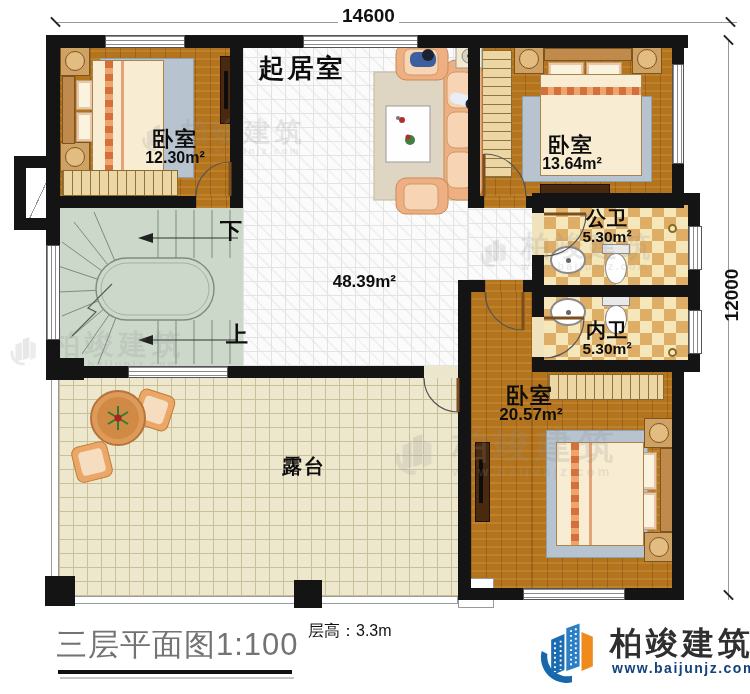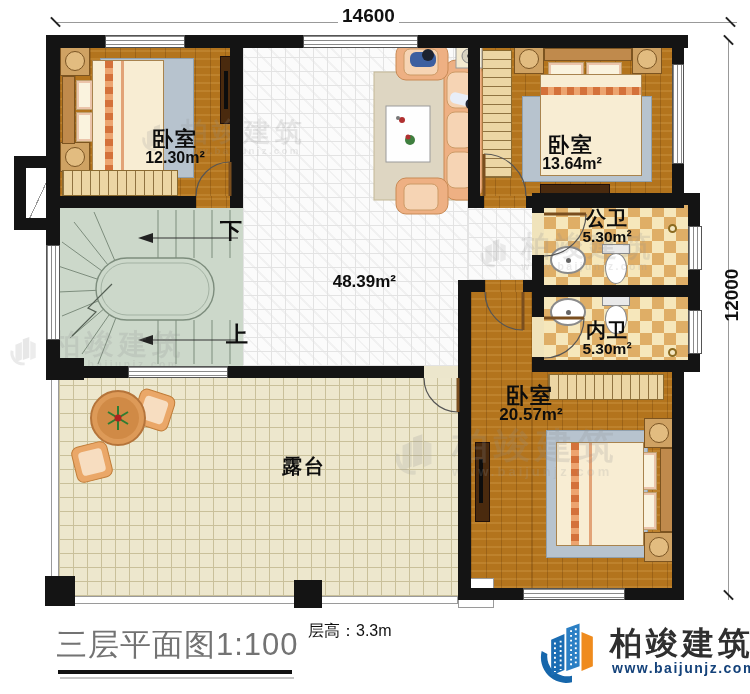--- a/index.html
+++ b/index.html
@@ -341,20 +341,21 @@
       <path d="M544 214 L586 214" stroke="#7a4e1e" stroke-width="3"></path>
       <path d="M584 318 A40 40 0 0 1 544 358" stroke="#555" stroke-width="1.2"></path>
       <path d="M544 318 L584 318" stroke="#7a4e1e" stroke-width="3"></path>
       <path d="M485 292 A38 38 0 0 0 523 330" stroke="#555" stroke-width="1.2"></path>
       <path d="M523 292 L523 330" stroke="#7a4e1e" stroke-width="3"></path>
       <path d="M424 378 A34 34 0 0 0 458 412" stroke="#555" stroke-width="1.2"></path>
       <path d="M458 378 L458 412" stroke="#7a4e1e" stroke-width="3"></path>
     </g>
   </svg>
 
+  <div class="lbl" style="left:252px;top:55px;width:100px;font-size:26px;letter-spacing:3px;">起居室</div>
   <div class="lbl" style="left:316px;top:273px;width:80px;font-size:17px;text-align:right;">48.39m²</div>
   <div class="lbl" style="left:132px;top:128px;width:86px;font-size:21px;letter-spacing:2px;">卧室</div>
   <div class="lbl" style="left:122px;top:150px;width:106px;font-size:16px;">12.30m²</div>
   <div class="lbl" style="left:536px;top:134px;width:70px;font-size:21px;letter-spacing:2px;">卧室</div>
   <div class="lbl" style="left:527px;top:156px;width:90px;font-size:16px;">13.64m²</div>
   <div class="lbl" style="left:578px;top:208px;width:58px;font-size:20px;letter-spacing:1px;">公卫</div>
   <div class="lbl" style="left:572px;top:229px;width:70px;font-size:15.5px;">5.30m²</div>
   <div class="lbl" style="left:578px;top:320px;width:58px;font-size:20px;letter-spacing:1px;">内卫</div>
   <div class="lbl" style="left:572px;top:341px;width:70px;font-size:15.5px;">5.30m²</div>
   <div class="lbl" style="left:498px;top:384px;width:64px;font-size:22px;letter-spacing:2px;">卧室</div>

